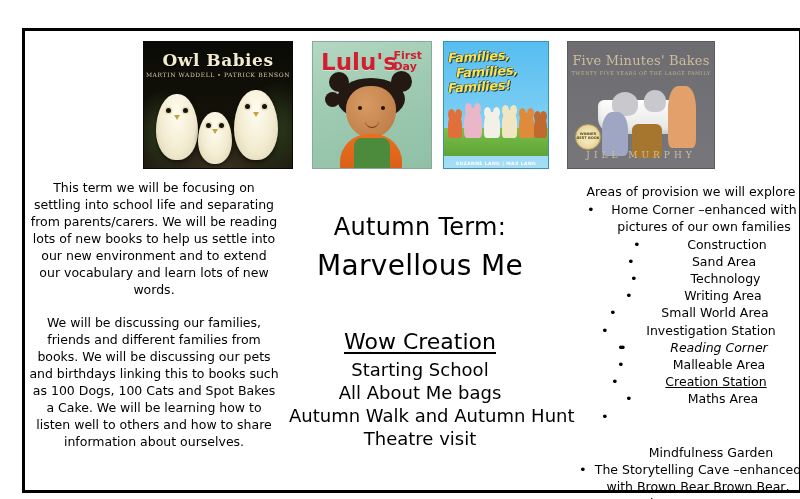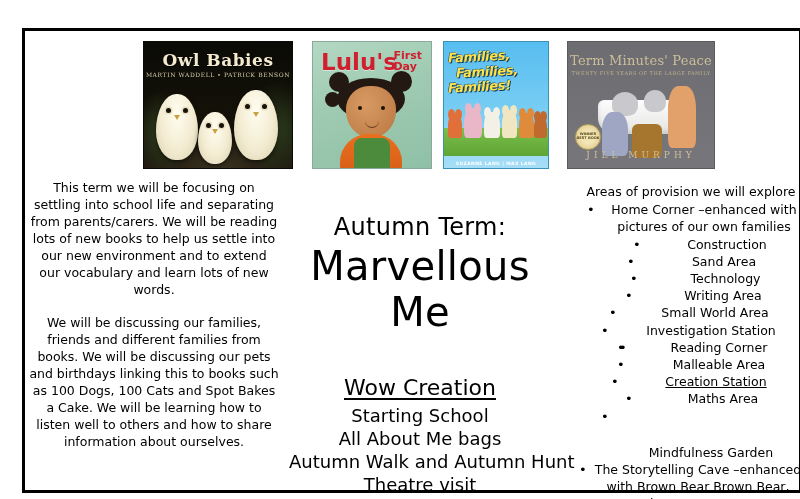--- a/index.html
+++ b/index.html
@@ -197,21 +197,21 @@
     width:262px;
     text-align:center;
     color:#000;
   }
   .title-line1{
     font-size:24px;
     letter-spacing:.3px;
     margin-bottom:2px;
   }
   .title-line2{
-    font-size:40px;
+    font-size:28px;
     line-height:46px;
     letter-spacing:.3px;
   }
   .wow-head{
     margin-top:40px;
     font-size:22px;
     text-decoration:underline;
     text-underline-offset:3px;
   }
   .wow-list{
@@ -326,21 +326,21 @@
         </div>
       <div class="critter" style="left:90px;width:13px;height:22px;background:#c06a2f;">
           <span class="ear" style="left:0;background:#c06a2f;"></span>
           <span class="ear" style="right:0;background:#c06a2f;"></span>
         </div>
       <div class="fam-credit">SUZANNE LANG | MAX LANG</div>
     </div>
 
     <div class="cover" id="cover-five">
       <div class="five-bg"></div>
-      <div class="five-t">Term Minutes' Peace</div>
+      <div class="five-t">Five Minutes' Bakes</div>
       <div class="five-sub">TWENTY FIVE YEARS OF THE LARGE FAMILY</div>
       <div class="bathtub"></div>
       <div class="eleph" style="left:44px;top:50px;width:26px;height:24px;"></div>
       <div class="eleph" style="left:76px;top:48px;width:22px;height:22px;"></div>
       <div class="eleph" style="left:34px;top:70px;width:26px;height:44px;background:#9fa6c4;border-radius:40% 40% 16% 16%;"></div>
       <div class="eleph" style="left:100px;top:44px;width:28px;height:62px;background:#e2a06a;border-radius:36% 36% 14% 14%;"></div>
       <div class="eleph" style="left:64px;top:82px;width:30px;height:34px;background:#a6762f;border-radius:6px;"></div>
       <div class="five-badge">WINNER BEST BOOK</div>
       <div class="five-author">JILL MURPHY</div>
     </div>
@@ -368,21 +368,21 @@
     <div class="areas-head">Areas of provision we will explore</div>
     <ul class="areas" id="areas-list">
         <li style="padding-left: 26px;"><span class="bullet" style="left: 10px;">•</span><span class="txt" style="width: 200px;">Home Corner –enhanced with pictures of our own families</span></li>
         <li style="padding-left: 72px;"><span class="bullet" style="left: 56px;">•</span><span class="txt" style="width: 150px; text-align: center;">Construction</span></li>
         <li style="padding-left: 66px;"><span class="bullet" style="left: 50px;">•</span><span class="txt" style="width: 150px;">Sand Area</span></li>
         <li style="padding-left: 69px;"><span class="bullet" style="left: 53px;">•</span><span class="txt" style="width: 150px;">Technology</span></li>
         <li style="padding-left: 64px;"><span class="bullet" style="left: 48px;">•</span><span class="txt" style="width: 152px;">Writing Area</span></li>
         <li style="padding-left: 48px;"><span class="bullet" style="left: 32px;">•</span><span class="txt" style="width: 166px;">Small World Area</span></li>
         <li style="padding-left: 40px;"><span class="bullet" style="left: 24px;">•</span><span class="txt" style="width: 178px;">Investigation Station</span></li>
         <li style="padding-left: 58px;"><span class="bullet" style="left: 42px;">•</span></li>
-        <li style="padding-left: 56px;"><span class="bullet" style="left: 40px;">•</span><span class="txt" style="width: 158px;">Reading Corner</span></li>
+        <li style="padding-left: 56px;"><span class="bullet" style="left: 40px;">•</span><span class="txt" style="width: 158px; font-style: italic;">Reading Corner</span></li>
         <li style="padding-left: 56px;"><span class="bullet" style="left: 40px;">•</span><span class="txt" style="width: 158px;">Malleable Area</span></li>
         <li style="padding-left: 50px;"><span class="bullet" style="left: 34px;">•</span><span class="txt" style="width: 164px; text-decoration: underline;">Creation Station</span></li>
         <li style="padding-left: 64px;"><span class="bullet" style="left: 48px;">•</span><span class="txt" style="width: 152px;">Maths Area</span></li>
         <li style="padding-left: 40px;"><span class="bullet" style="left: 24px;">•</span><span class="txt" style="width: 176px; margin-top: 36px;">Mindfulness Garden</span></li>
         <li style="padding-left: 14px;"><span class="bullet" style="left: 2px;">•</span><span class="txt" style="width: 208px;">The Storytelling Cave –enhanced with Brown Bear Brown Bear, what can you see?</span></li>
       </ul>
   </div>
 
 </div>
 

